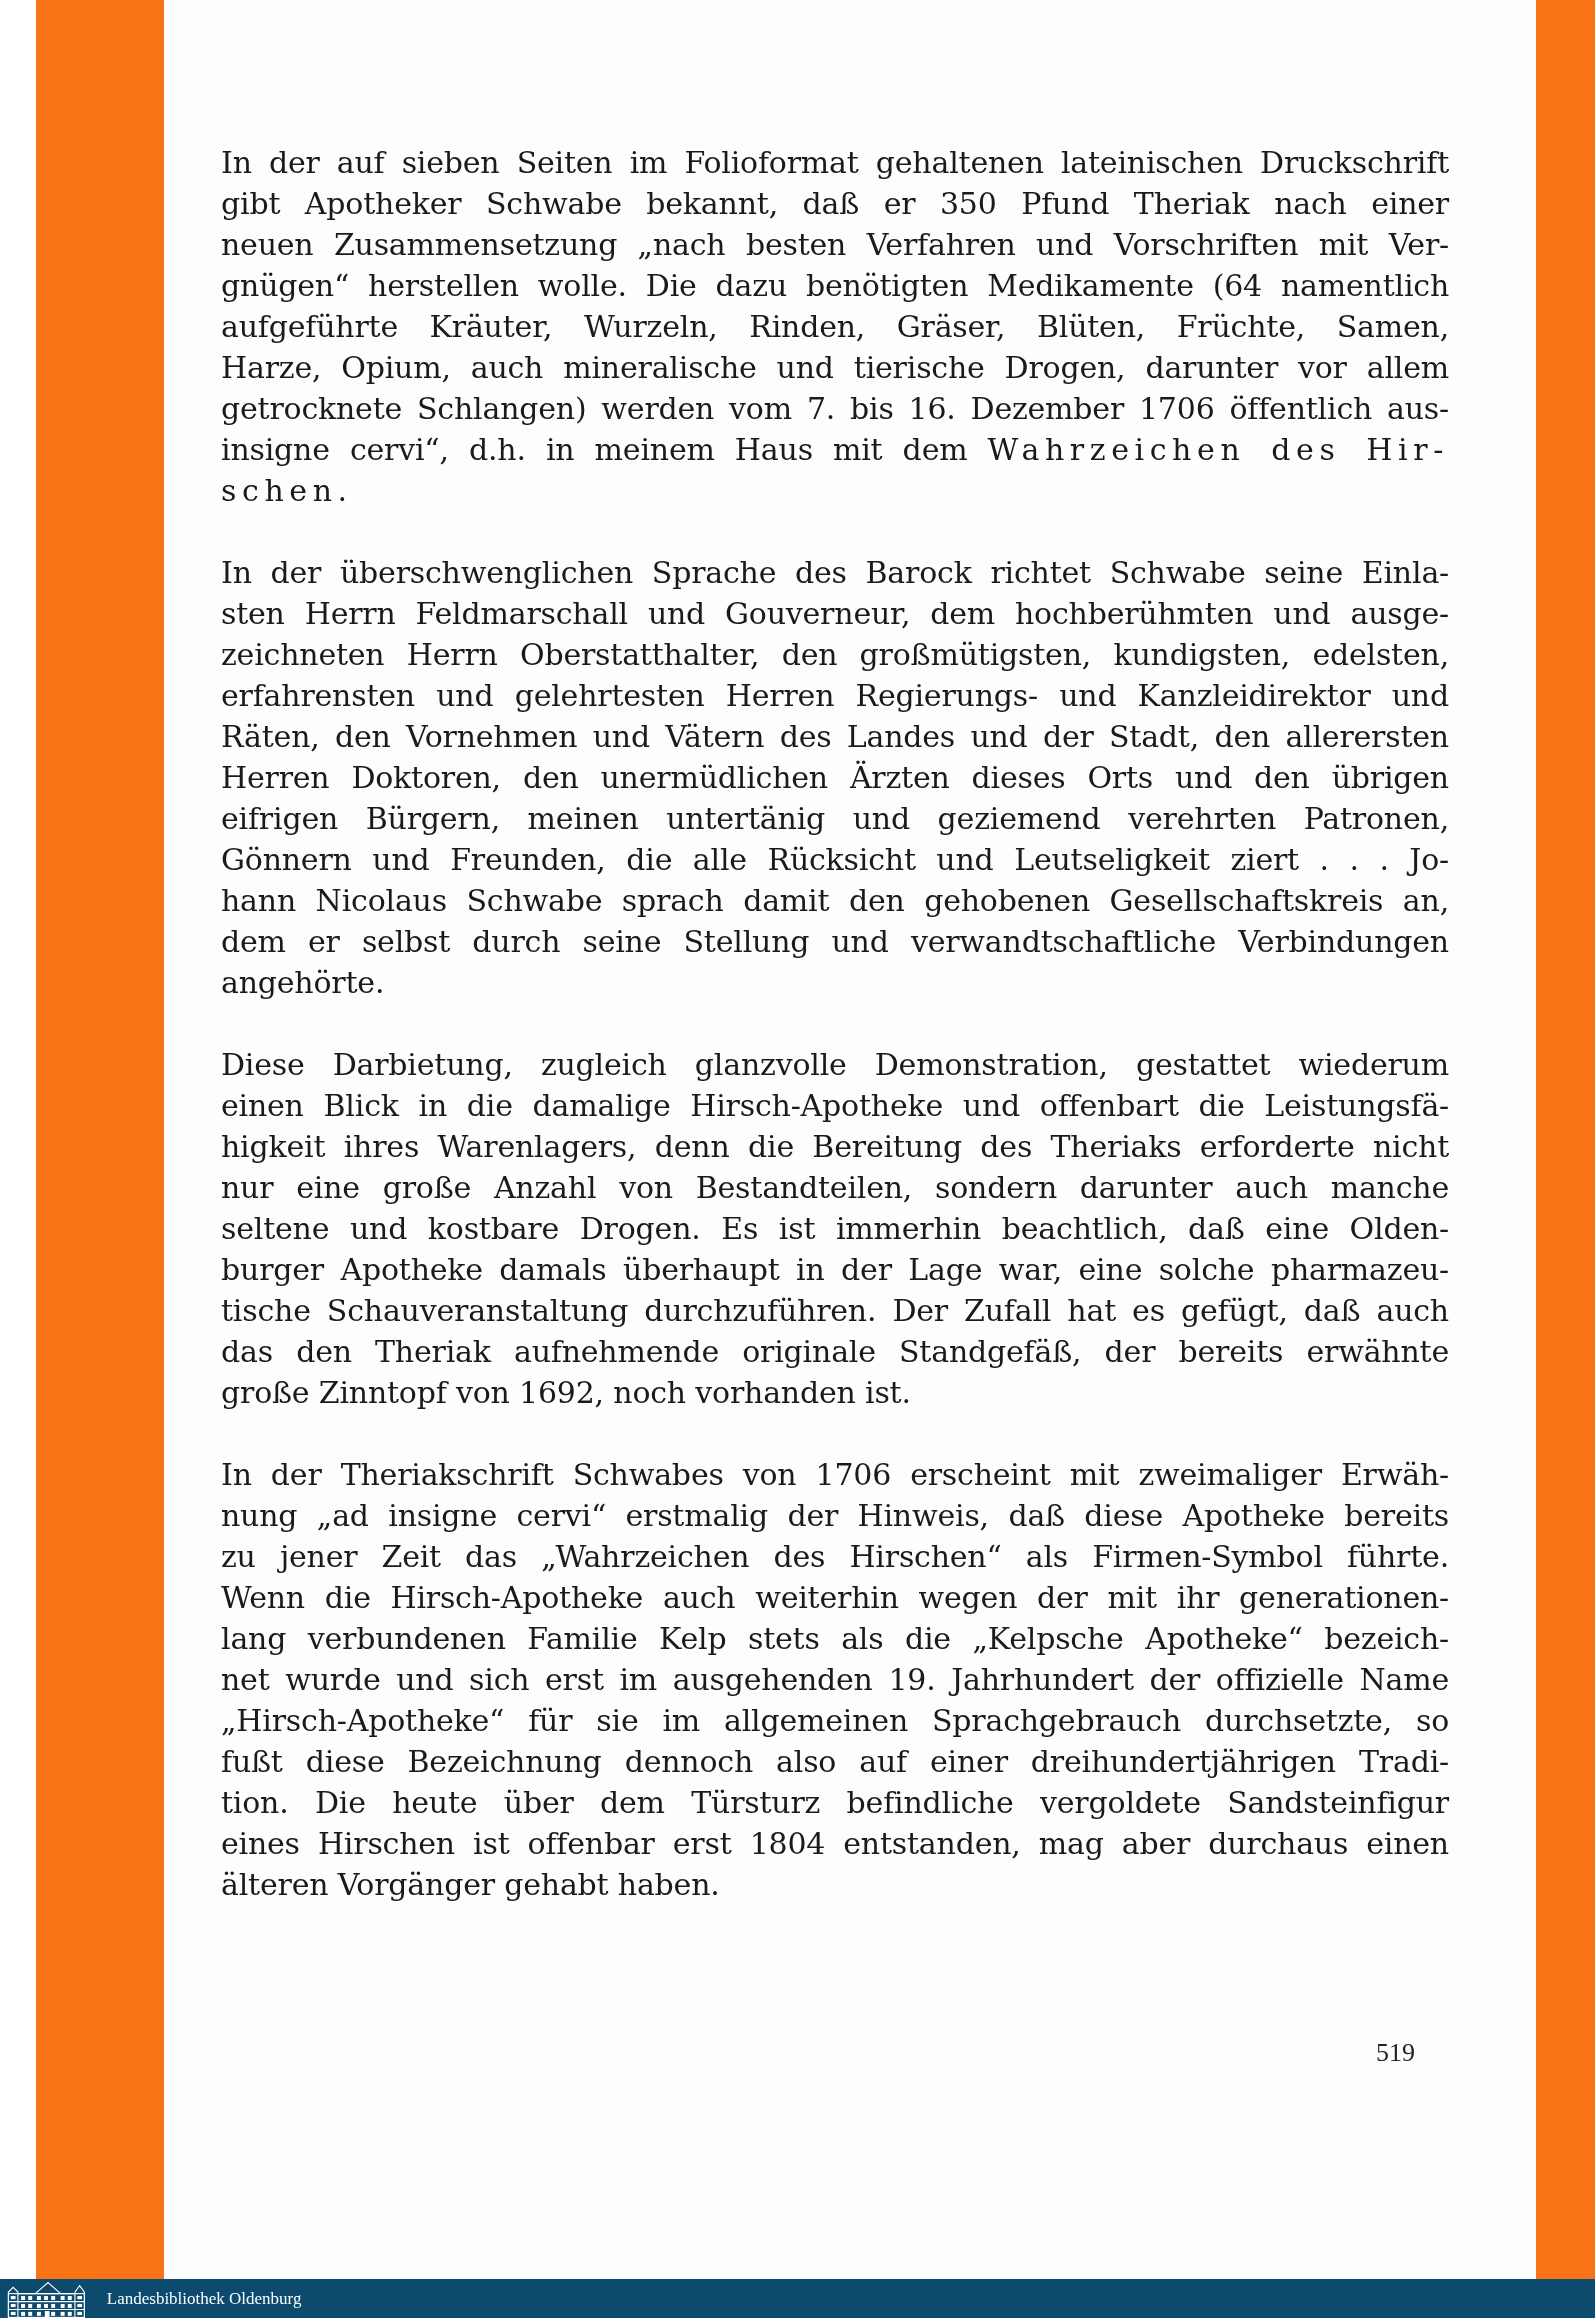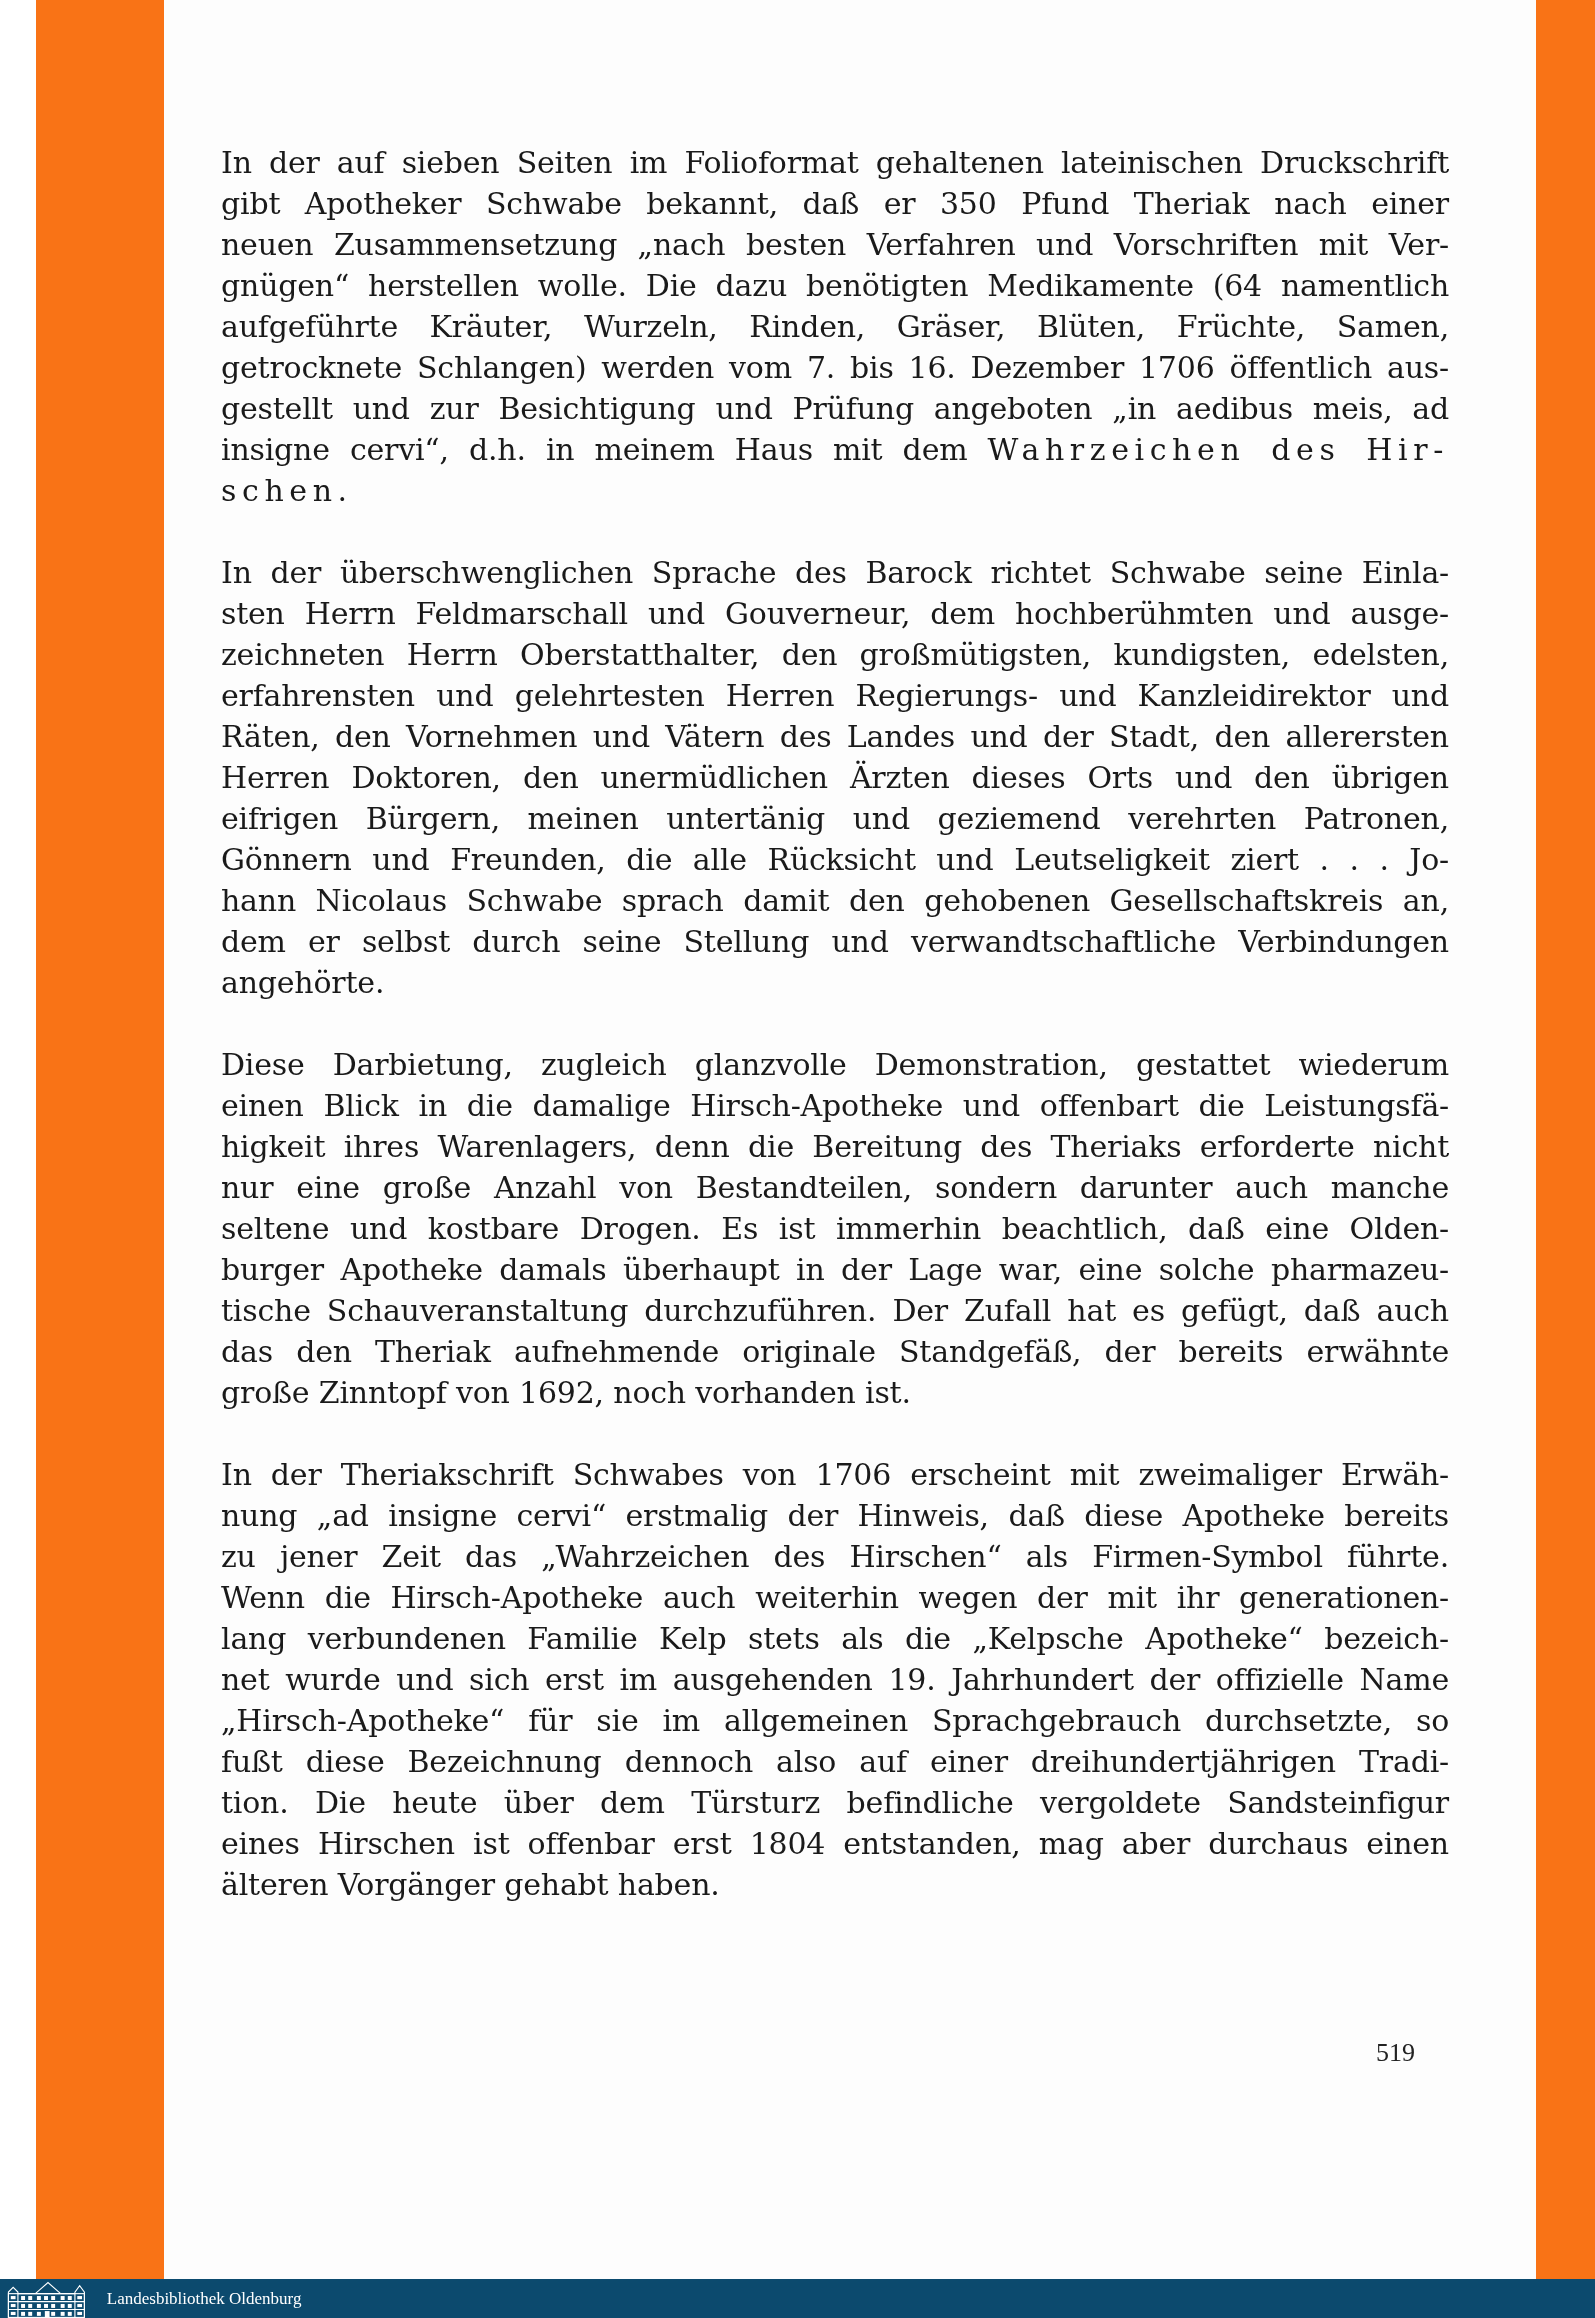--- a/index.html
+++ b/index.html
@@ -92,22 +92,22 @@
   <div class="scan-edge"></div>
 
   <div class="body-text">
 
     <div class="para">
       <span class="line">In der auf sieben Seiten im Folioformat gehaltenen lateinischen Druckschrift</span>
       <span class="line">gibt Apotheker Schwabe bekannt, daß er 350 Pfund Theriak nach einer</span>
       <span class="line">neuen Zusammensetzung „nach besten Verfahren und Vorschriften mit Ver-</span>
       <span class="line">gnügen“ herstellen wolle. Die dazu benötigten Medikamente (64 namentlich</span>
       <span class="line">aufgeführte Kräuter, Wurzeln, Rinden, Gräser, Blüten, Früchte, Samen,</span>
+      <span class="line">Harze, Opium, auch mineralische und tierische Drogen, darunter vor allem</span>
       <span class="line">getrocknete Schlangen) werden vom 7. bis 16. Dezember 1706 öffentlich aus-</span>
-      <span class="line">gestellt und zur Besichtigung und Prüfung angeboten „in aedibus meis, ad</span>
       <span class="line"><span>insigne cervi“, d.h. in meinem Haus mit dem </span><span class="spaced">Wahrzeichen des Hir-</span></span>
       <span class="line last spaced">schen.</span>
     </div>
 
     <div class="para">
       <span class="line">In der überschwenglichen Sprache des Barock richtet Schwabe seine Einla-</span>
       <span class="line">sten Herrn Feldmarschall und Gouverneur, dem hochberühmten und ausge-</span>
       <span class="line">zeichneten Herrn Oberstatthalter, den großmütigsten, kundigsten, edelsten,</span>
       <span class="line">erfahrensten und gelehrtesten Herren Regierungs- und Kanzleidirektor und</span>
       <span class="line">Räten, den Vornehmen und Vätern des Landes und der Stadt, den allerersten</span>

